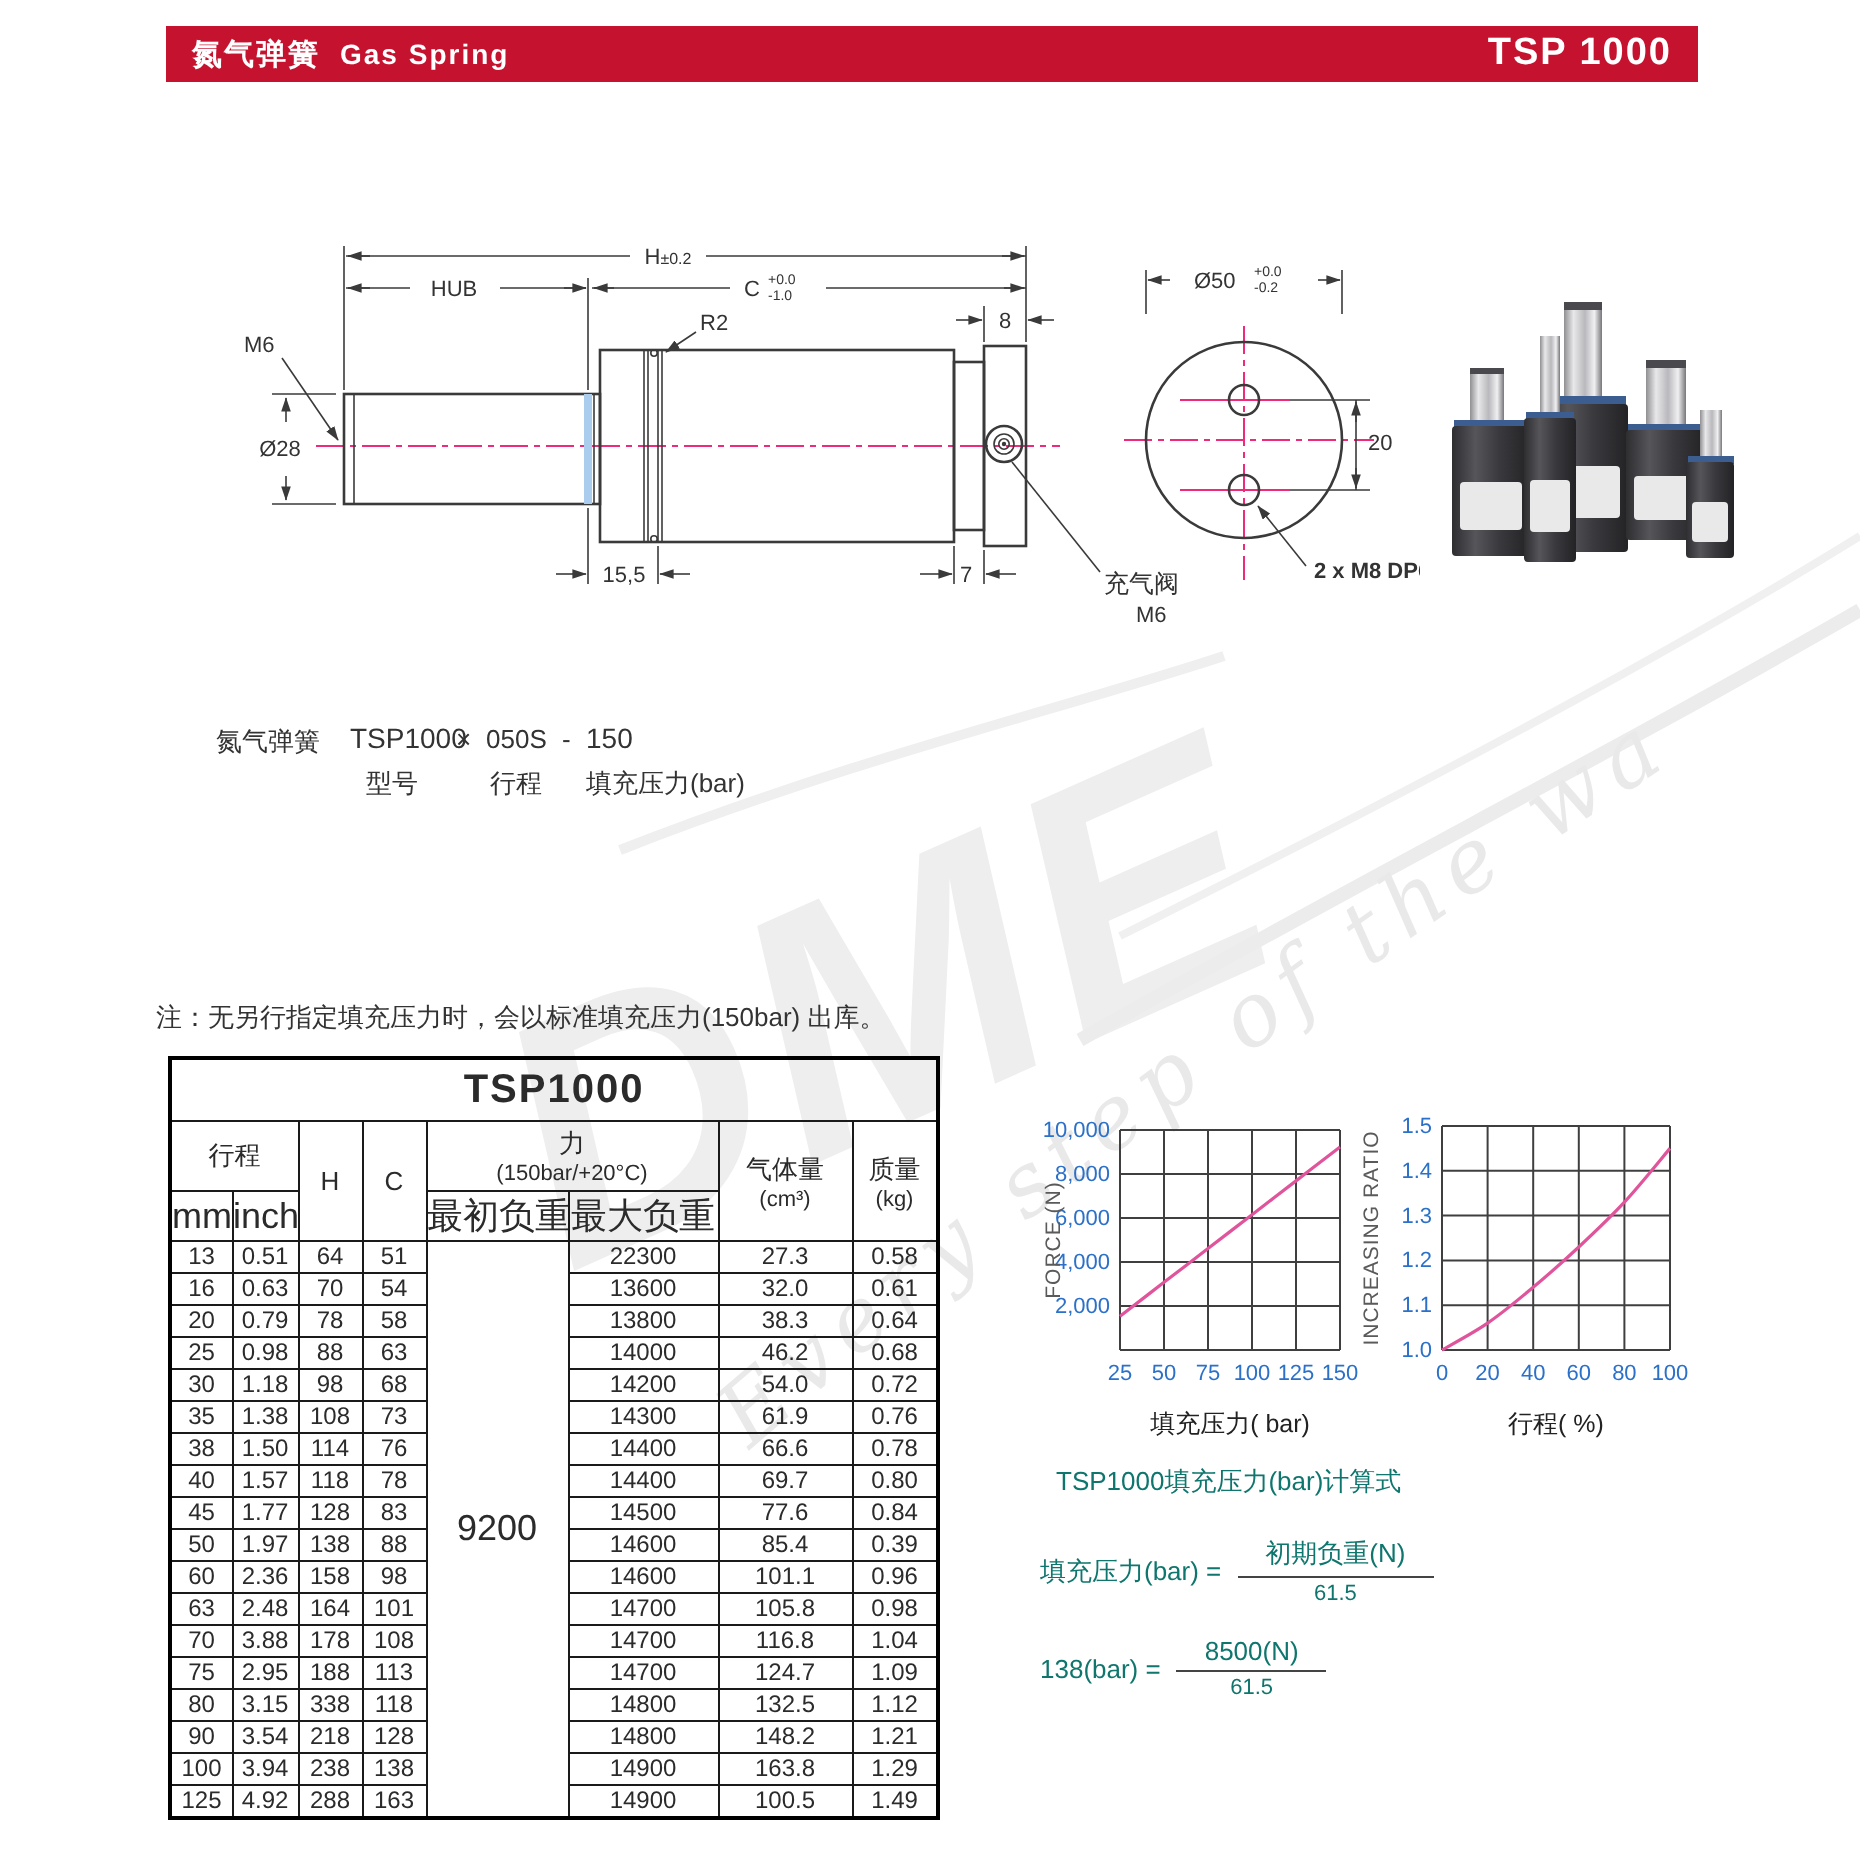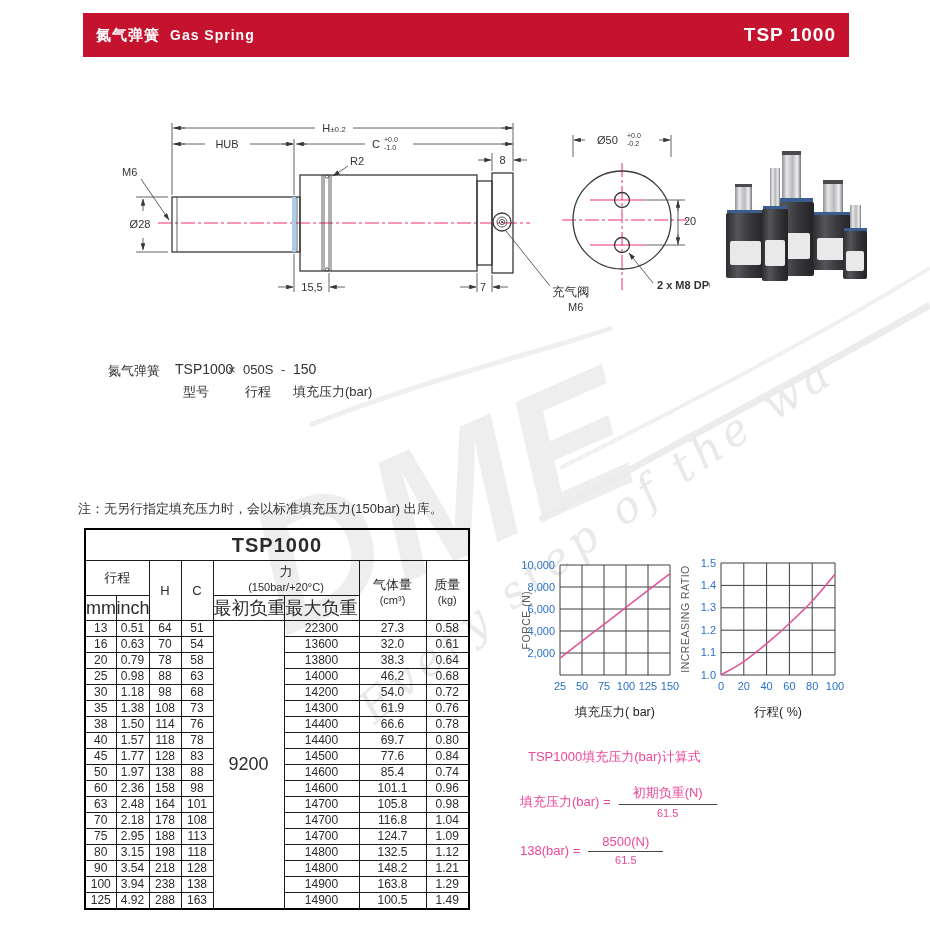--- a/index.html
+++ b/index.html
@@ -2,21 +2,21 @@
 <html><head>
 <meta charset="utf-8">
 <style>
   html,body{margin:0;padding:0;background:#ffffff;}
   #page{position:relative;width:930px;height:925px;background:#fff;overflow:hidden;
         font-family:"Liberation Sans",sans-serif;color:#333;}
   #watermark{position:absolute;inset:0;z-index:0;}
   .layer{position:absolute;z-index:1;}
 
   
-  #header-bar{left:83px;top:13px;width:766px;height:44px;background:#c5122f;
+  #header-bar{left:83px;top:13px;width:766px;height:28px;background:#c5122f;
               display:flex;align-items:center;justify-content:space-between;
               padding:0 13px;box-sizing:border-box;color:#fff;}
   #header-left{font-size:15px;font-weight:bold;letter-spacing:1px;}
   #header-left .en{font-size:14px;margin-left:10px;font-weight:bold;}
   #header-model{font-size:19px;font-weight:bold;letter-spacing:1px;}
 
   
   svg text{font-family:"Liberation Sans",sans-serif;fill:#333;}
   .part{fill:none;stroke:#3a3a3a;stroke-width:1.3px;}
   .thin{fill:none;stroke:#3a3a3a;stroke-width:0.8px;}
@@ -51,21 +51,21 @@
   .chart-svg{position:absolute;z-index:1;}
   .grid{stroke:#3f3f3f;stroke-width:1px;}
   .tick{font-size:11px;fill:#2b70c9;}
   .tx{text-anchor:middle;}
   .ty{text-anchor:end;}
   .series{fill:none;stroke:#e0549b;stroke-width:1.6px;}
   .axis-title{font-size:10.5px;fill:#5a5a5a;letter-spacing:0.5px;}
   .axis-title-zh{font-size:12.5px;fill:#222;}
 
   
-  #formula-block{left:520px;top:746px;width:390px;font-size:13px;color:#ec4899;}
+  #formula-block{left:520px;top:730px;width:390px;font-size:13px;color:#0f766e;}
   #formula-block .row{display:flex;align-items:center;margin-top:15px;}
   .frac{display:inline-flex;flex-direction:column;align-items:center;margin-left:8px;}
   .frac .num{padding:0 14px 2px 14px;border-bottom:1.2px solid #444;}
   .frac .den{padding-top:2px;font-size:11px;}
   #formula-heading{margin:2px 0 18px 8px;}
   #formula-question{margin:26px 0 12px 8px;}
 </style>
 </head>
 <body>
 
@@ -429,21 +429,21 @@
             <td>77.6</td>
             <td>0.84</td>
           </tr>
           <tr>
             <td>50</td>
             <td>1.97</td>
             <td>138</td>
             <td>88</td>
             <td>14600</td>
             <td>85.4</td>
-            <td>0.74</td>
+            <td>0.39</td>
           </tr>
           <tr>
             <td>60</td>
             <td>2.36</td>
             <td>158</td>
             <td>98</td>
             <td>14600</td>
             <td>101.1</td>
             <td>0.96</td>
           </tr>
@@ -451,40 +451,40 @@
             <td>63</td>
             <td>2.48</td>
             <td>164</td>
             <td>101</td>
             <td>14700</td>
             <td>105.8</td>
             <td>0.98</td>
           </tr>
           <tr>
             <td>70</td>
-            <td>2.18</td>
+            <td>3.88</td>
             <td>178</td>
             <td>108</td>
             <td>14700</td>
             <td>116.8</td>
             <td>1.04</td>
           </tr>
           <tr>
             <td>75</td>
             <td>2.95</td>
             <td>188</td>
             <td>113</td>
             <td>14700</td>
             <td>124.7</td>
             <td>1.09</td>
           </tr>
           <tr>
             <td>80</td>
             <td>3.15</td>
-            <td>198</td>
+            <td>338</td>
             <td>118</td>
             <td>14800</td>
             <td>132.5</td>
             <td>1.12</td>
           </tr>
           <tr>
             <td>90</td>
             <td>3.54</td>
             <td>218</td>
             <td>128</td>

